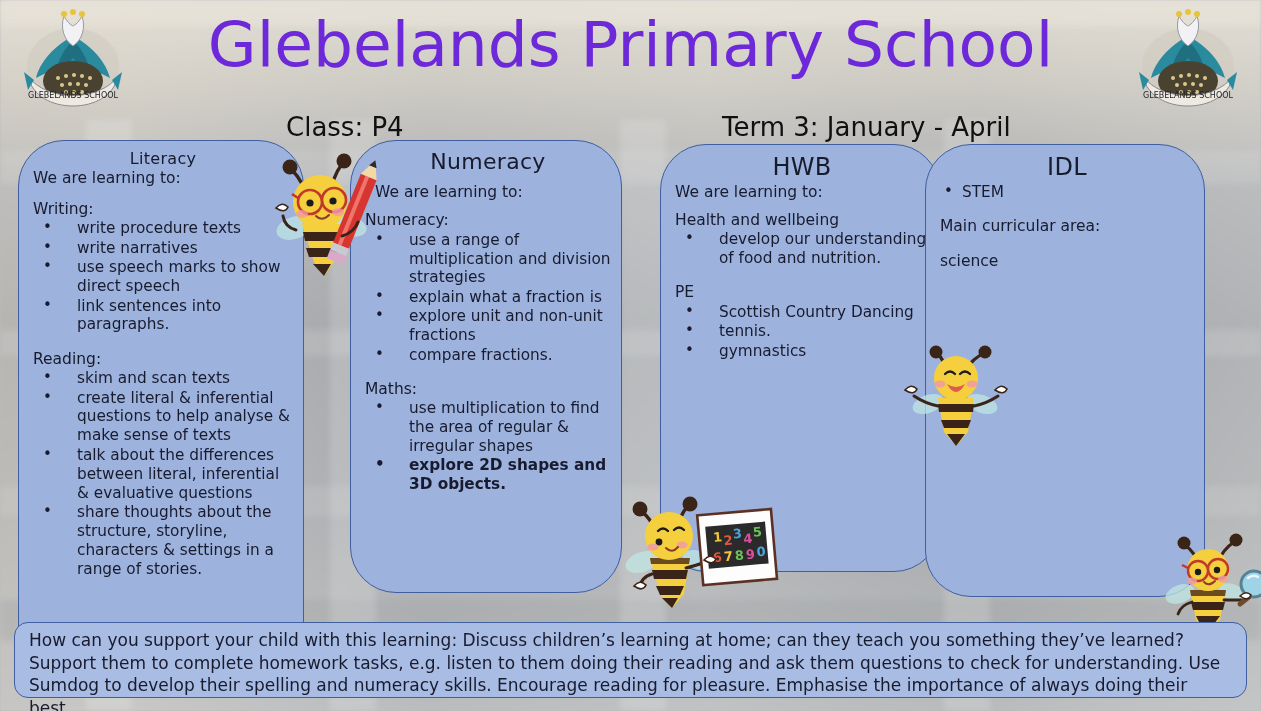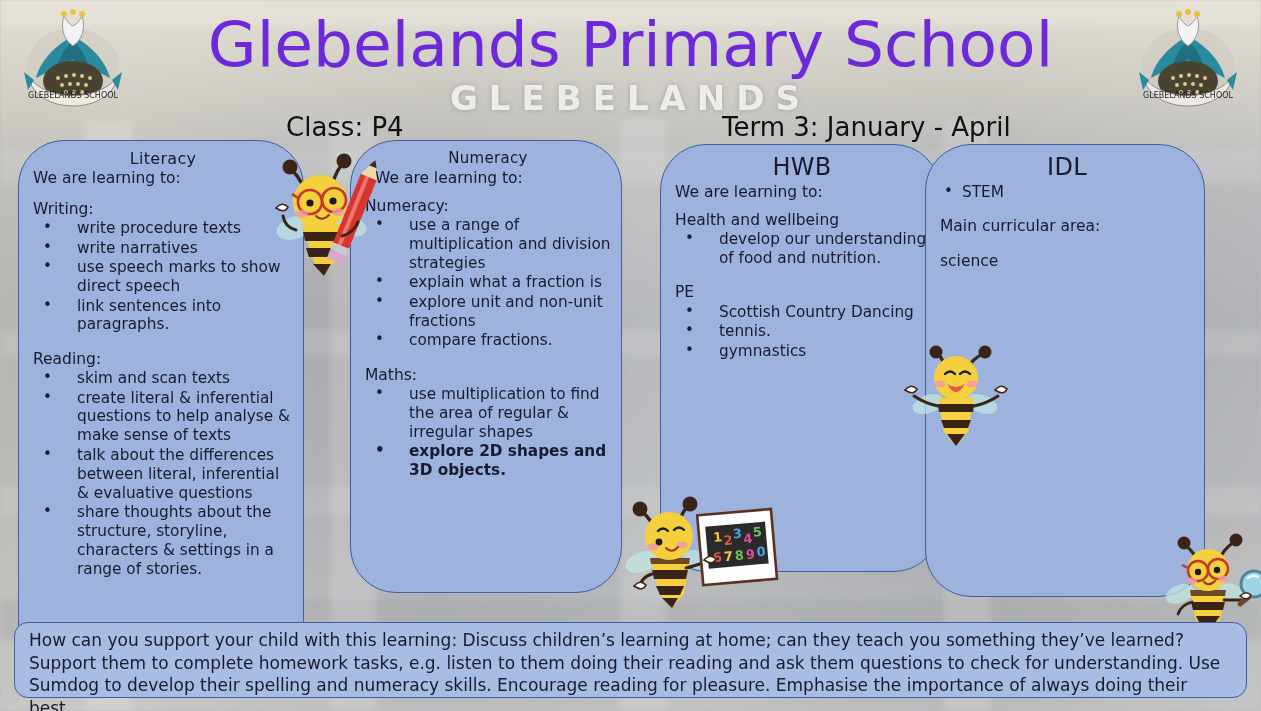--- a/index.html
+++ b/index.html
@@ -116,22 +116,22 @@
   .panel-idl      { left: 925px;  top: 144px; width: 280px; height: 453px; }
 
   .panel-title {
     text-align: center;
     font-size: 16px;
     line-height: 1.2;
     margin-bottom: 1px;
     letter-spacing: 0.3px;
   }
   .panel-title.big {
-    font-size: 15px;
-    margin-bottom: 2px;
+    font-size: 22px;
+    margin-bottom: 8px;
   }
   .panel-title.big-hwb { font-size: 24px; }
 
   .panel-lead {
     font-size: 15.5px;
     line-height: 1.22;
     margin-bottom: 9px;
   }
   .panel-numeracy .panel-lead { padding-left: 10px; }
   .panel-literacy .panel-lead { margin-bottom: 12px; }
@@ -199,21 +199,20 @@
   <div class="bg-photo"></div>
   <div class="bg-band b1"></div>
   <div class="bg-band b2"></div>
   <div class="bg-band b3"></div>
   <div class="bg-band b4"></div>
   <div class="bg-band b5"></div>
   <div class="bg-pillar" style="left:86px"></div>
   <div class="bg-pillar" style="left:330px"></div>
   <div class="bg-pillar" style="left:620px"></div>
   <div class="bg-pillar" style="left:944px"></div>
-  <div class="bg-signage">GLEBELANDS</div>
 
   <div class="header">
 
     <div class="crest left">
       <svg viewBox="0 0 118 104" xmlns="http://www.w3.org/2000/svg">
         <ellipse cx="59" cy="60" rx="46" ry="38" fill="#cfcabf" opacity="0.55"></ellipse>
 
         <path d="M59 30 C40 40 26 56 22 72 C34 66 46 60 59 56 Z" fill="#2a8b9e"></path>
         <path d="M59 30 C78 40 92 56 96 72 C84 66 72 60 59 56 Z" fill="#2a8b9e"></path>
         <path d="M59 34 C49 44 42 58 40 74 C48 66 54 58 59 52 Z" fill="#1f6f80"></path>

